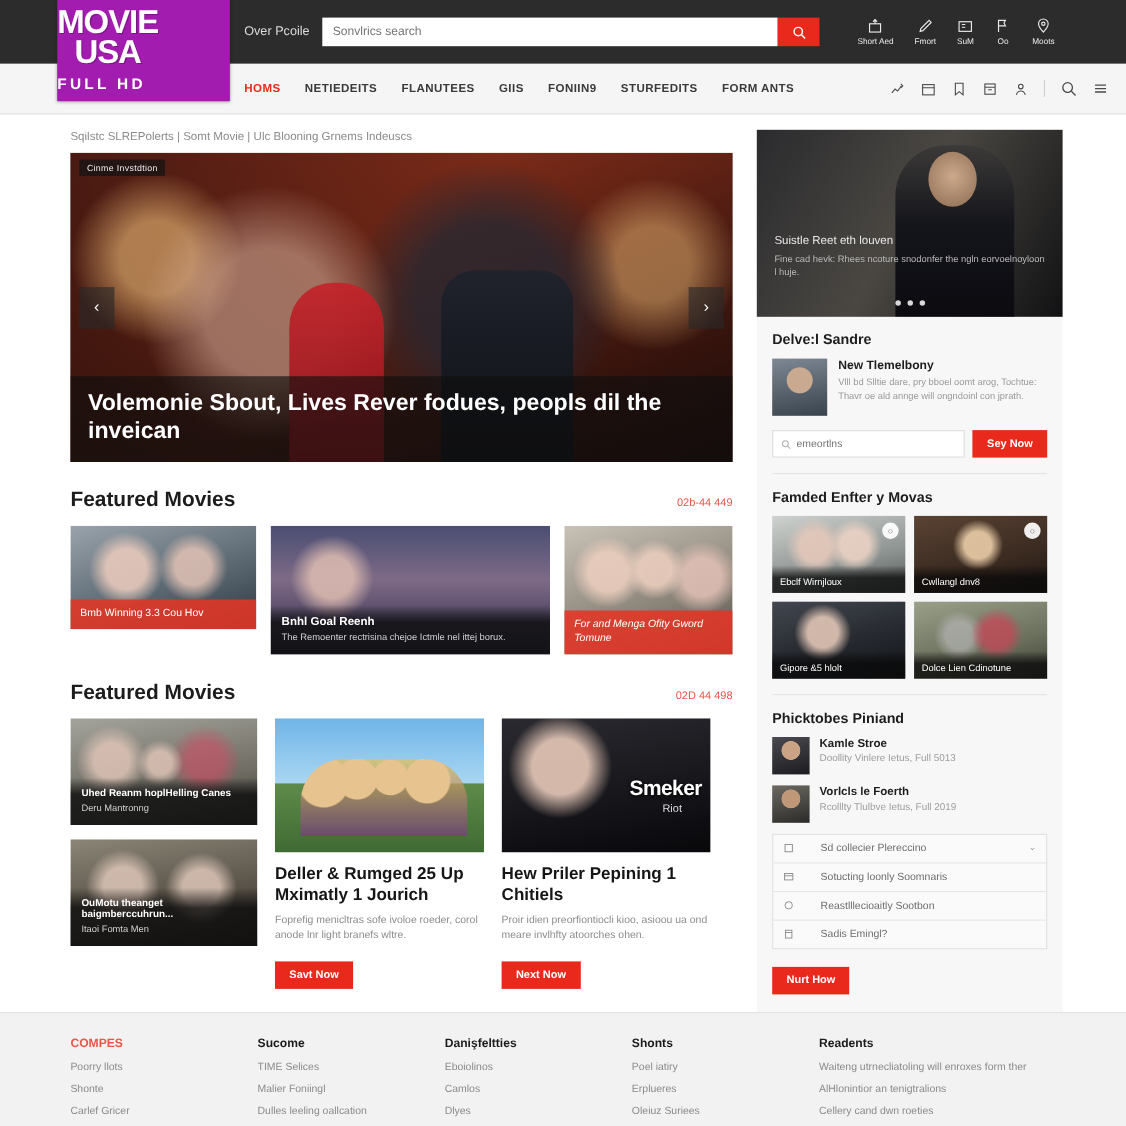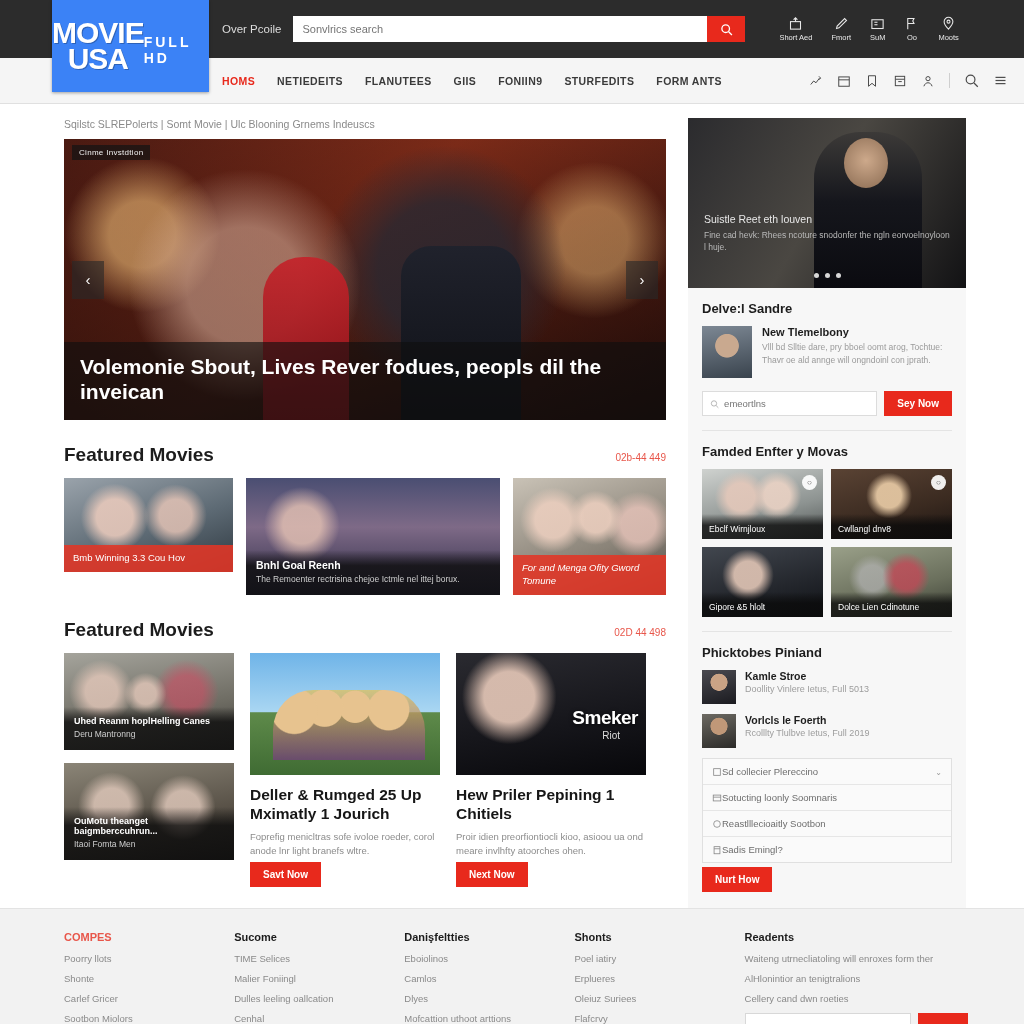--- a/index.html
+++ b/index.html
@@ -17,24 +17,24 @@
     position: relative;
     height: 58px;
     background: #2c2c2c;
     display: flex;
     align-items: center;
   }
   .logo-block {
     position: absolute;
     left: 52px; top: 0;
     width: 157px; height: 92px;
-    background: #3b82f6;
+    background: #a21caf;
     color: #fff;
-    display: flex; 
-    align-items: center; justify-content: center;
+    display: flex; flex-direction: column;
+    align-items: flex-start; justify-content: center;
     z-index: 40;
     box-shadow: 0 1px 3px rgba(0,0,0,.35);
   }
   .logo-main {
     font-size: 30px; font-weight: bold; line-height: .88;
     letter-spacing: -1px; text-align: center;
     text-shadow: 1px 1px 0 rgba(0,0,0,.25);
   }
   .logo-sub {
     font-size: 14px; font-weight: bold; letter-spacing: 3px;
@@ -239,21 +239,21 @@
     color: #ddd; font-size: 10px;
   }
   .art-title {
     font-size: 15.5px; font-weight: bold; line-height: 1.2;
     margin-top: 11px; color: #161616;
   }
   .art-desc { font-size: 9.5px; color: #8c8c8c; line-height: 1.45; margin-top: 7px; }
   .btn-red {
     display: inline-block; background: #e8291c; color: #fff;
     font-size: 10px; font-weight: bold;
-    padding: 7px 13px; border: none; cursor: pointer; margin-top: 4px;
+    padding: 7px 13px; border: none; cursor: pointer; margin-top: 16px;
     font-family: "Liberation Sans", sans-serif;
   }
 
   
   .side-panel { background: #f7f7f7; padding: 0 0 16px 0; }
   .side-hero {
     position: relative; height: 170px; overflow: hidden;
     background: linear-gradient(120deg, #2b2b2e 0%, #4a4742 48%, #121214 100%);
   }
   .side-hero-figure {
@@ -333,21 +333,21 @@
     background: radial-gradient(circle at 50% 36%, #caa385 0 30%, transparent 32%),
       linear-gradient(165deg, #4a4a50, #1b1b20);
   }
   .pav.b { background: radial-gradient(circle at 50% 36%, #c09878 0 30%, transparent 32%),
       linear-gradient(165deg, #6d6a63, #2b2a28); }
   .pn { font-size: 10.5px; font-weight: bold; color: #1d1d1d; }
   .pd { font-size: 9px; color: #9d9d9d; margin-top: 2px; }
 
   .optlist { border: 1px solid #e0e0e0; background: #fafafa; }
   .opt {
-    display: flex; align-items: flex-end; gap: 0;
+    display: flex; align-items: flex-start; gap: 24px;
     padding: 7px 9px; font-size: 9.5px; color: #6d6d6d;
     border-bottom: 1px solid #e6e6e6; cursor: pointer;
   }
   .opt:last-child { border-bottom: none; }
   .opt .chev { margin-left: auto; font-size: 8px; color: #999; }
 
   
   .footer {
     background: #f2f2f2; border-top: 1px solid #e3e3e3;
     padding: 22px 56px 0 64px;

